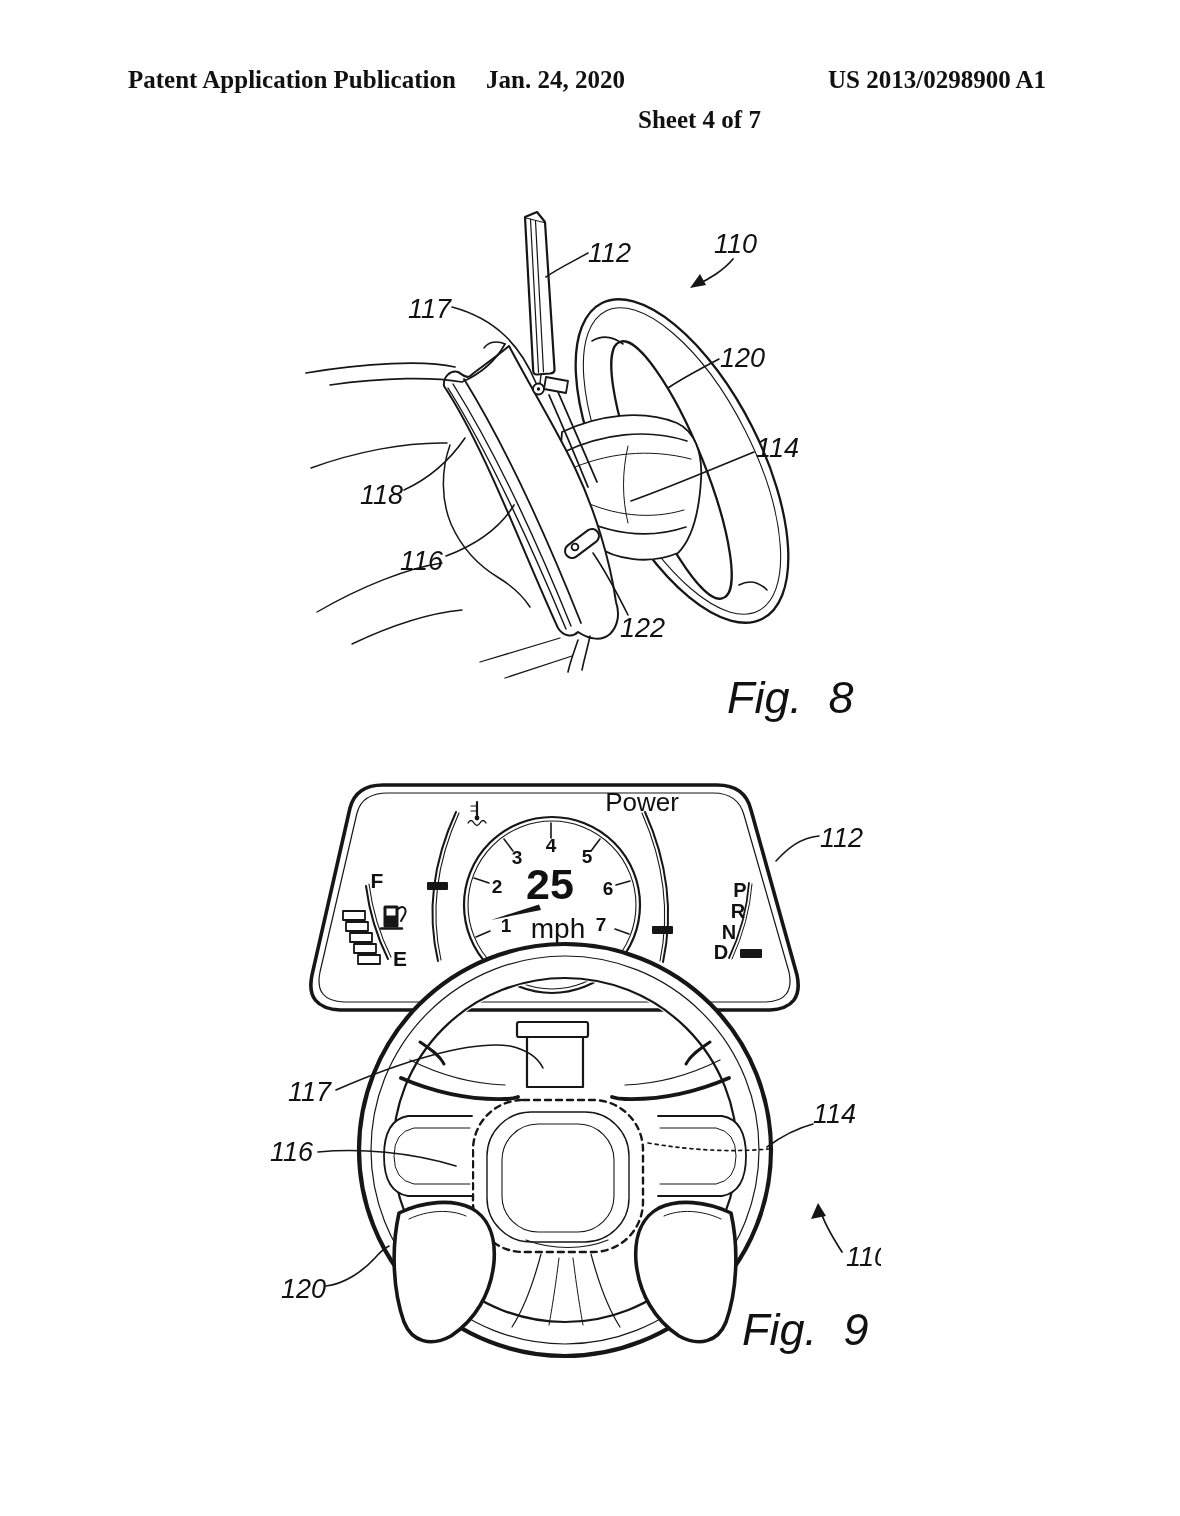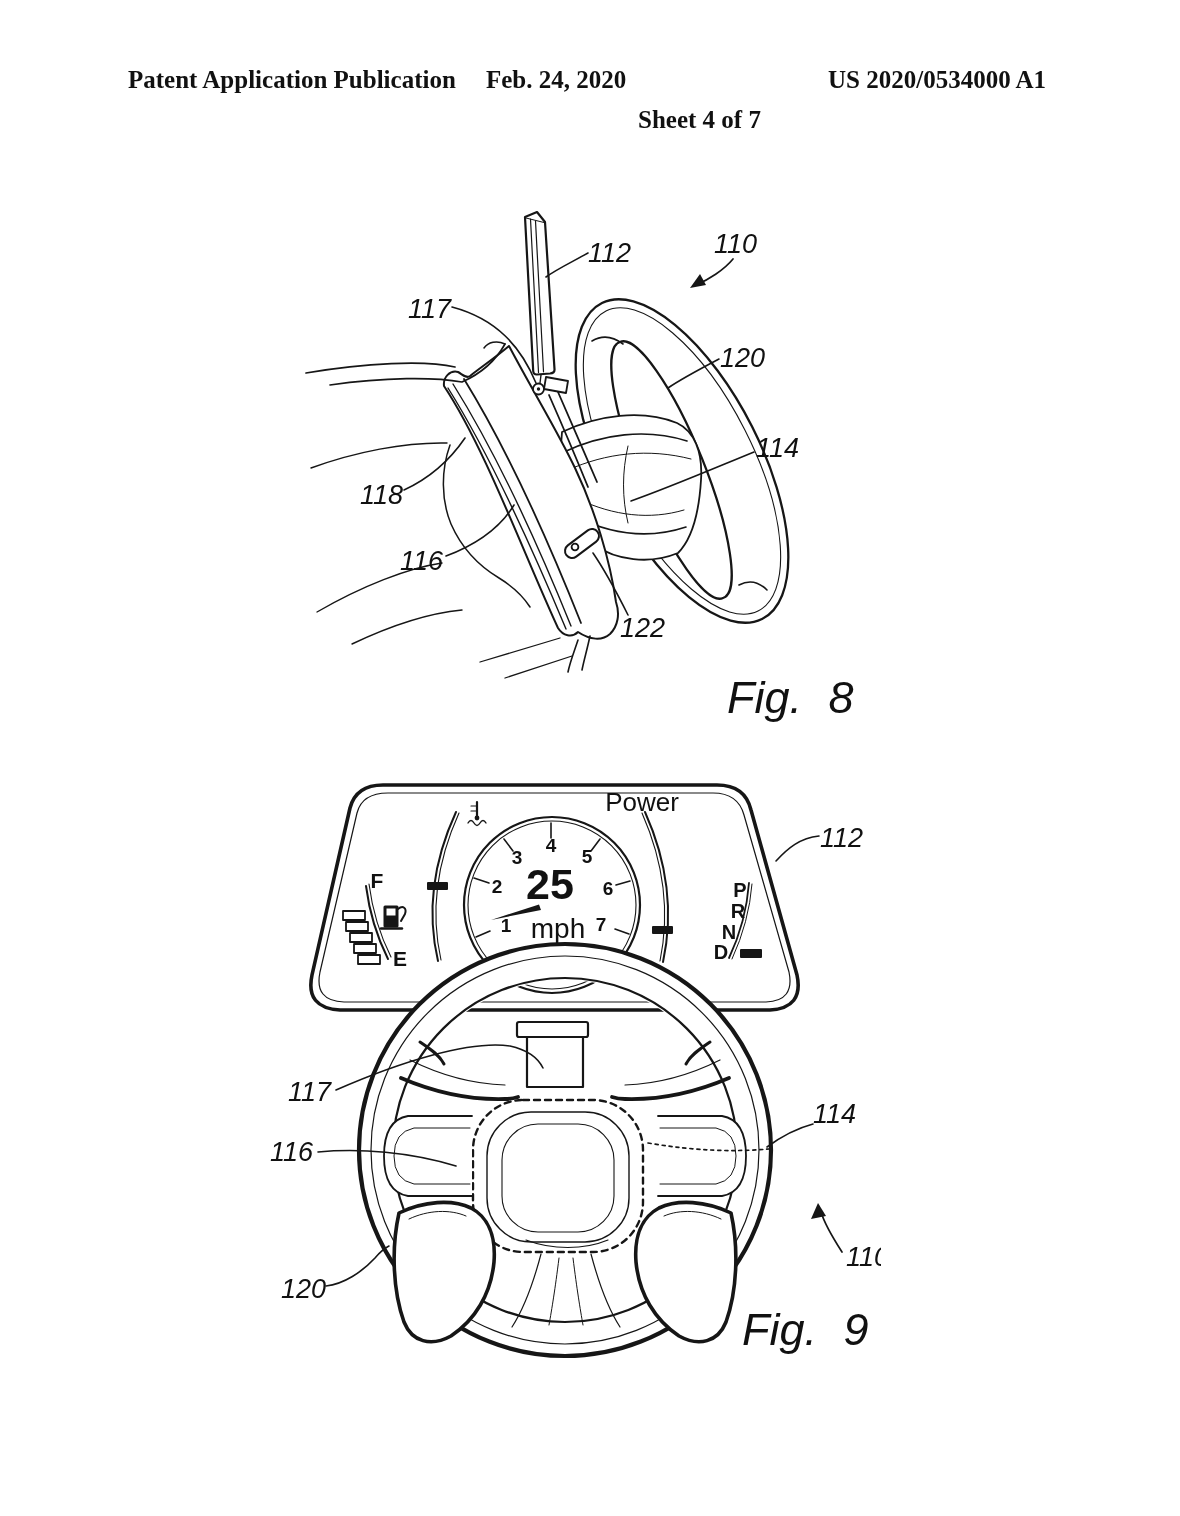--- a/index.html
+++ b/index.html
@@ -22,23 +22,23 @@
   .gear{font-family:"Liberation Sans",sans-serif;font-weight:bold;font-size:20px;}
   .ln{stroke:#161616;fill:none;stroke-linecap:round;stroke-linejoin:round;}
   .wh{fill:#ffffff;}
 </style>
 </head>
 <body>
 
 <div class="page">
 
   <div class="hdr hdr-left">Patent Application Publication</div>
-  <div class="hdr hdr-date">Feb. 24, 2020</div>
+  <div class="hdr hdr-date">Jan. 24, 2020</div>
   <div class="hdr hdr-sheet">Sheet 4 of 7</div>
-  <div class="hdr hdr-pub">US 2020/0534000 A1</div>
+  <div class="hdr hdr-pub">US 2013/0298900 A1</div>
 
   <svg width="1180" height="1516" viewBox="0 0 1180 1516">
     <defs>
       <clipPath id="clip110">
           <rect x="0" y="0" width="881" height="1516"></rect>
         </clipPath>
     </defs>
 
     <g>
 

